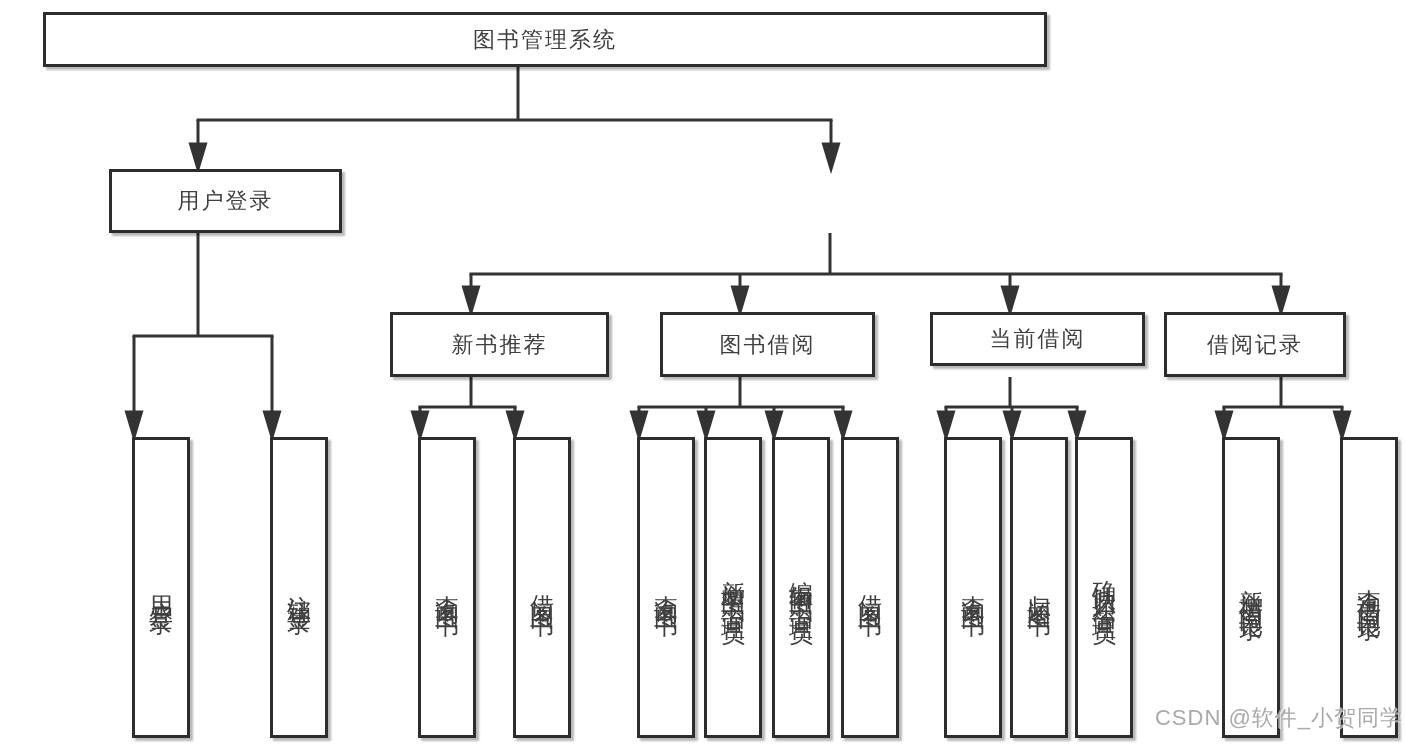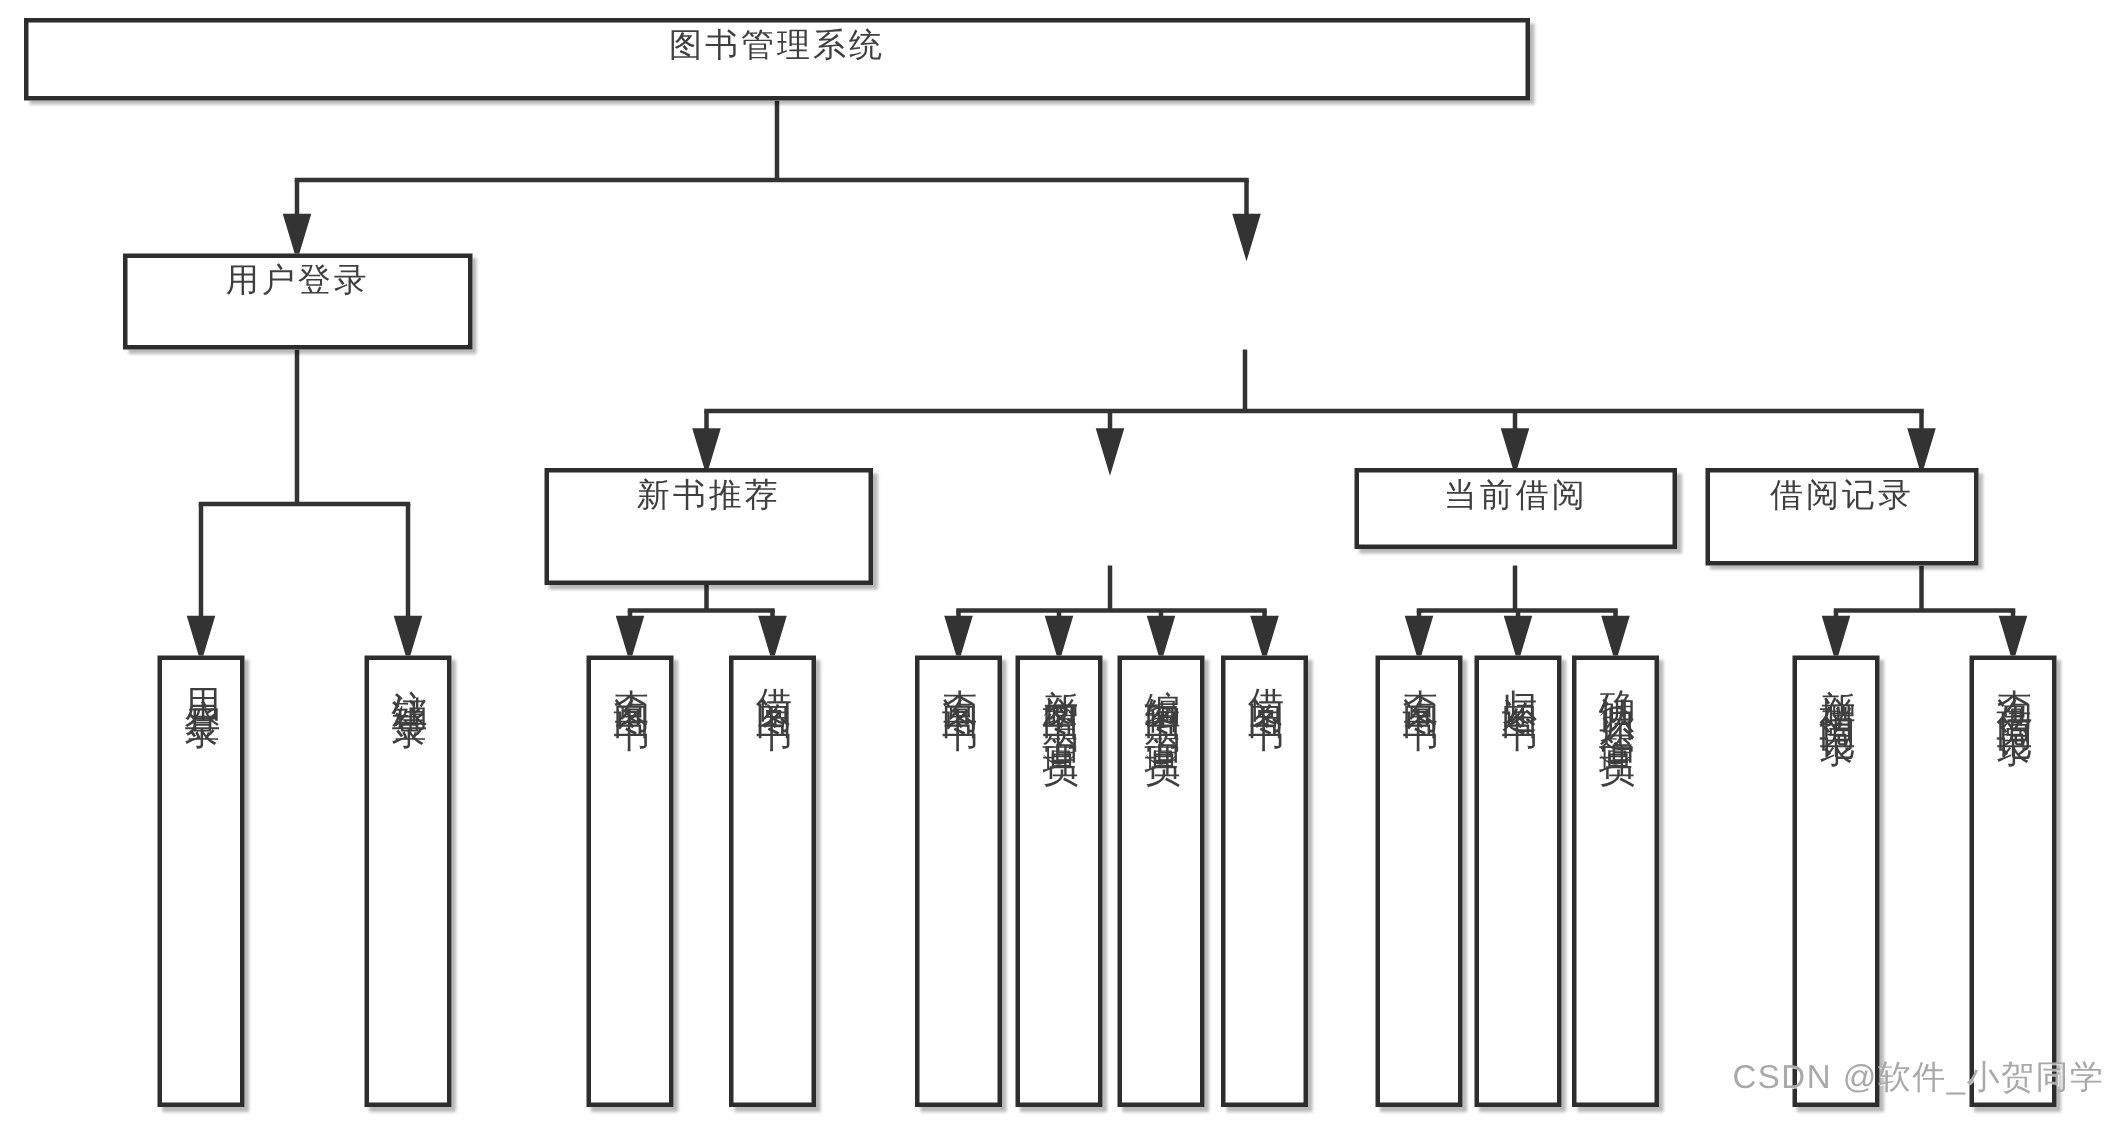--- a/index.html
+++ b/index.html
@@ -22,22 +22,24 @@
     width: 1405px;
     height: 747px;
   }
   .node {
     position: absolute;
     box-sizing: border-box;
     background: #ffffff;
     border: 3px solid #2d2d2d;
     box-shadow: 3px 3px 2px rgba(0,0,0,0.28);
     display: flex;
+    align-items: center;
     justify-content: center;
     color: #3f3f3f;
+    margin-left: 27px;
   }
   .hnode {
     font-size: 22px;
     letter-spacing: 2px;
     white-space: nowrap;
   }
   .leaf {
     top: 437px;
     width: 58px;
     height: 301px;
@@ -48,21 +50,21 @@
     font-size: 24px;
     letter-spacing: 6px;
     line-height: 1;
     white-space: nowrap;
     color: #3f3f3f;
   }
   
   .n-root       { left: 16px;  top: 12px;  width: 1004px; height: 55px; }
   .n-userlogin  { left: 82px;  top: 169px; width: 233px;  height: 64px; }
   .n-bookmgmt   { left: 713px; top: 169px; width: 233px;  height: 64px; }
-  .n-newrec     { left: 363px; top: 312px; width: 219px;  height: 78px; }
+  .n-newrec     { left: 363px; top: 312px; width: 219px;  height: 65px; }
   .n-bookborrow { left: 633px; top: 312px; width: 215px;  height: 65px; }
   .n-curborrow  { left: 903px; top: 312px; width: 215px;  height: 54px; }
   .n-borrowrec  { left: 1137px;top: 312px; width: 182px;  height: 65px; }
   
   .l-userlogin  { left: 105px; }
   .l-logout     { left: 243px; }
   .l-recquery   { left: 391px; }
   .l-recborrow  { left: 486px; }
   .l-bbquery    { left: 610px; }
   .l-bbadd      { left: 677px; }
@@ -172,20 +174,23 @@
     <span class="lbl">图书管理系统</span>
   </div>
 
   <div class="node hnode n-userlogin">
     <span class="lbl">用户登录</span>
   </div>
 
   <div class="node hnode n-newrec">
     <span class="lbl">新书推荐</span>
   </div>
+  <div class="node hnode n-bookborrow">
+    <span class="lbl">图书借阅</span>
+  </div>
   <div class="node hnode n-curborrow">
     <span class="lbl">当前借阅</span>
   </div>
   <div class="node hnode n-borrowrec">
     <span class="lbl">借阅记录</span>
   </div>
 
   <div class="node leaf l-userlogin">
     <span class="lbl">用户登录</span>
   </div>

